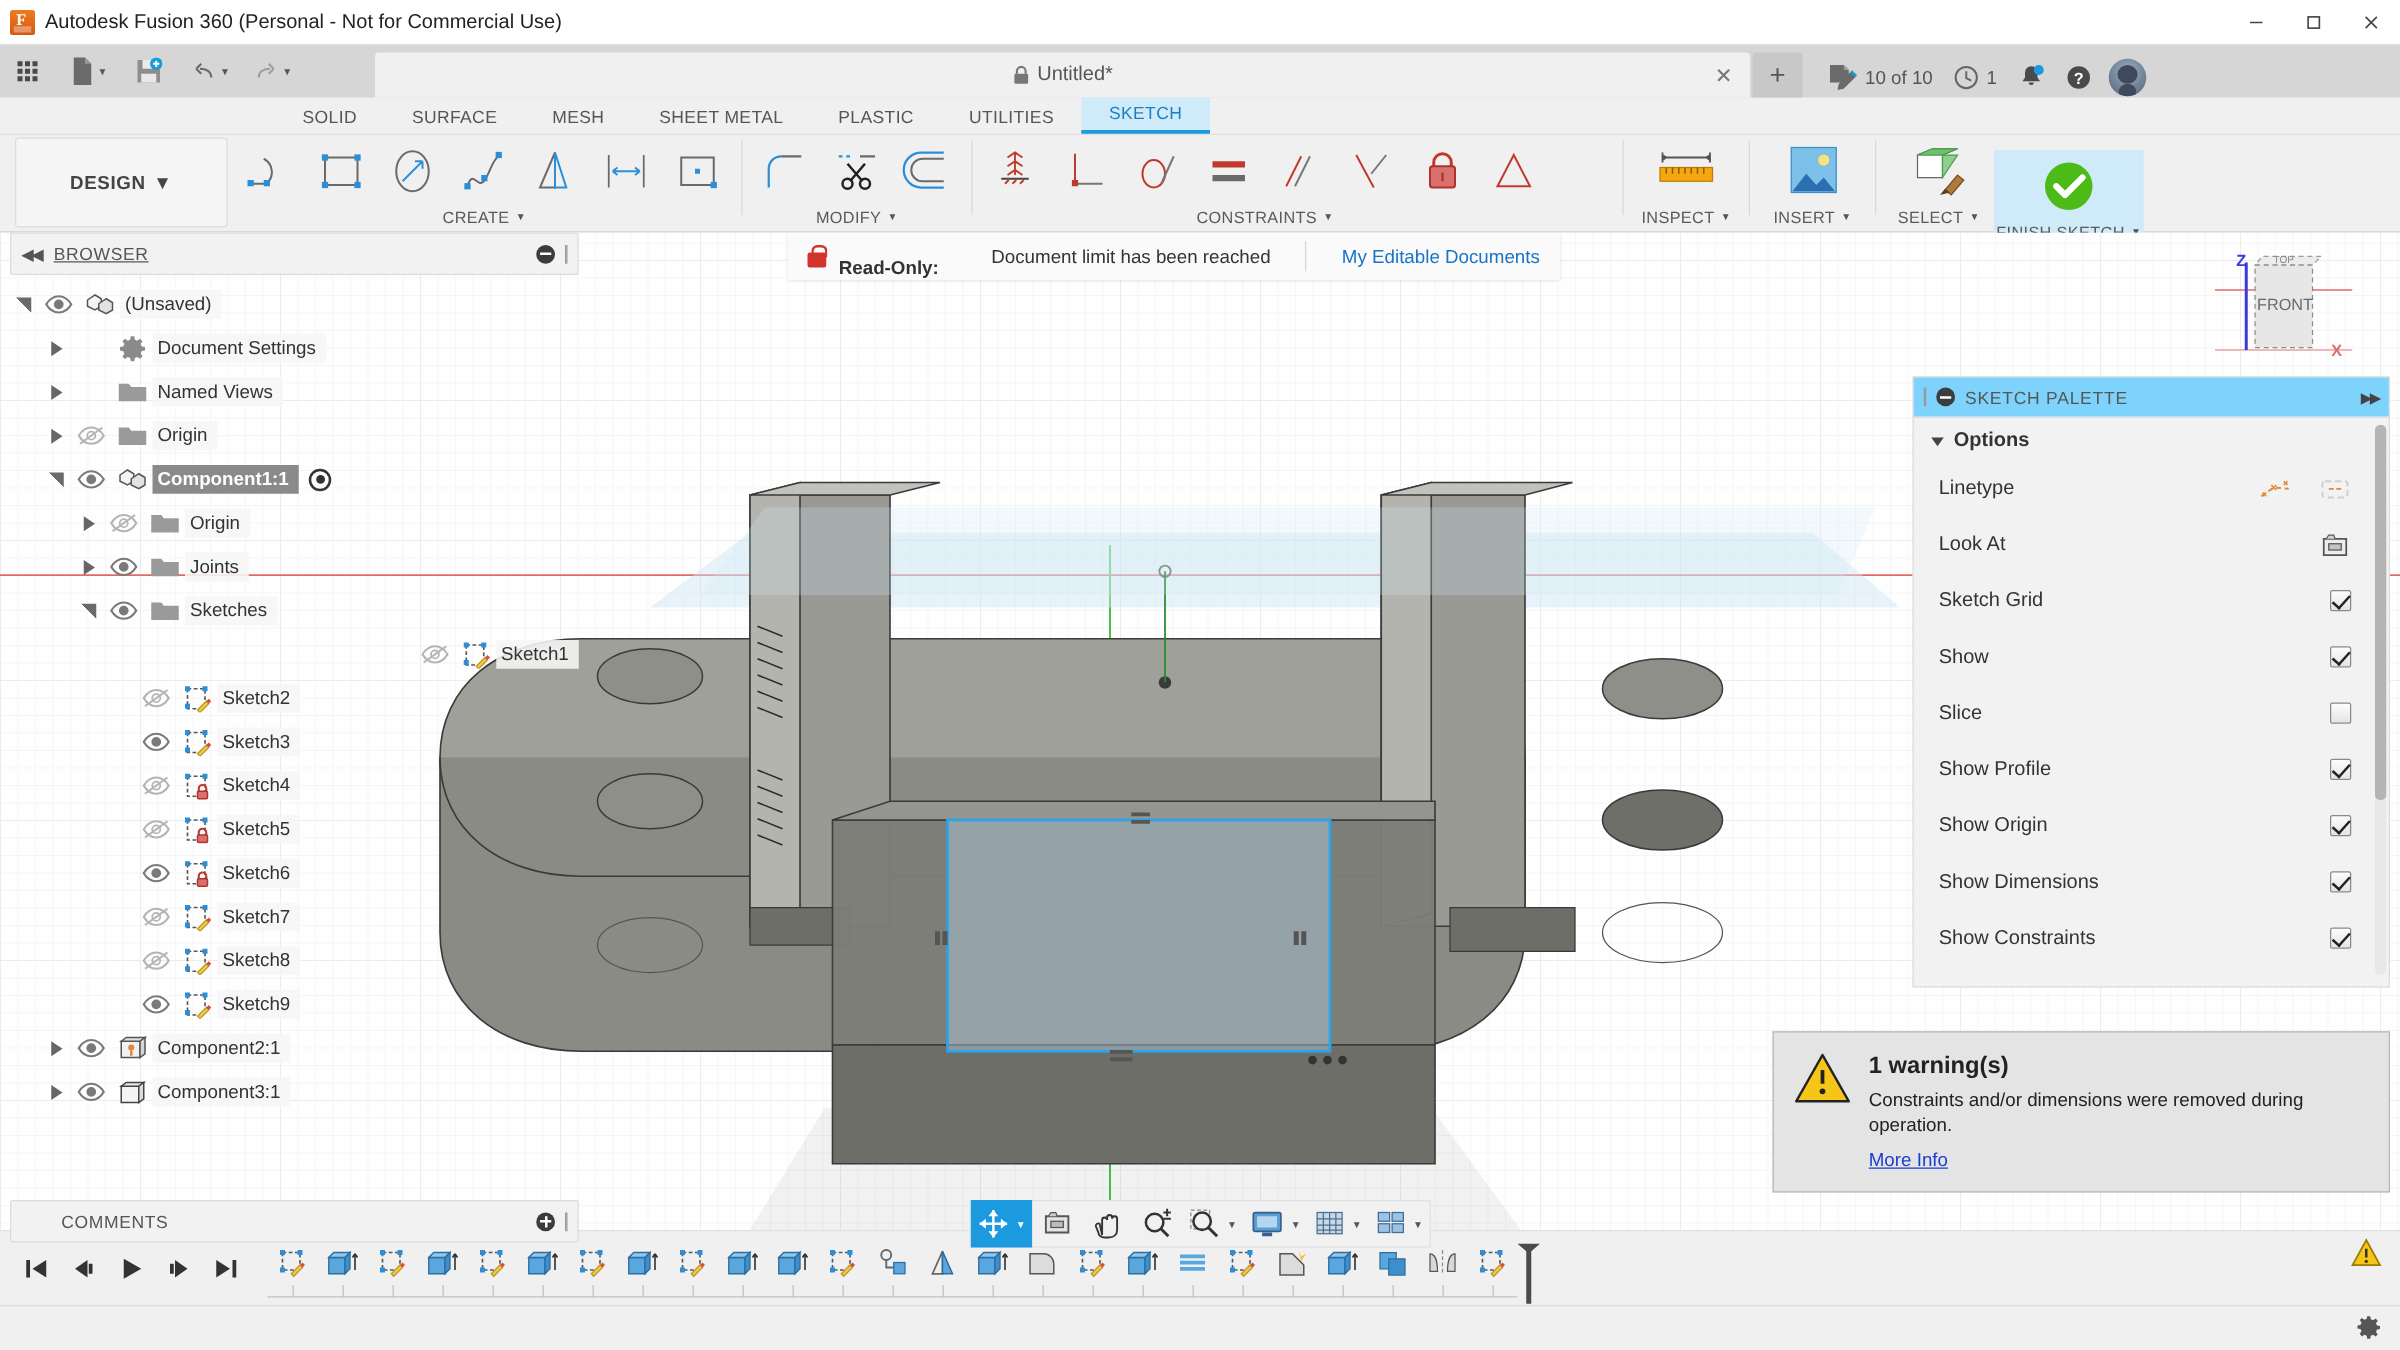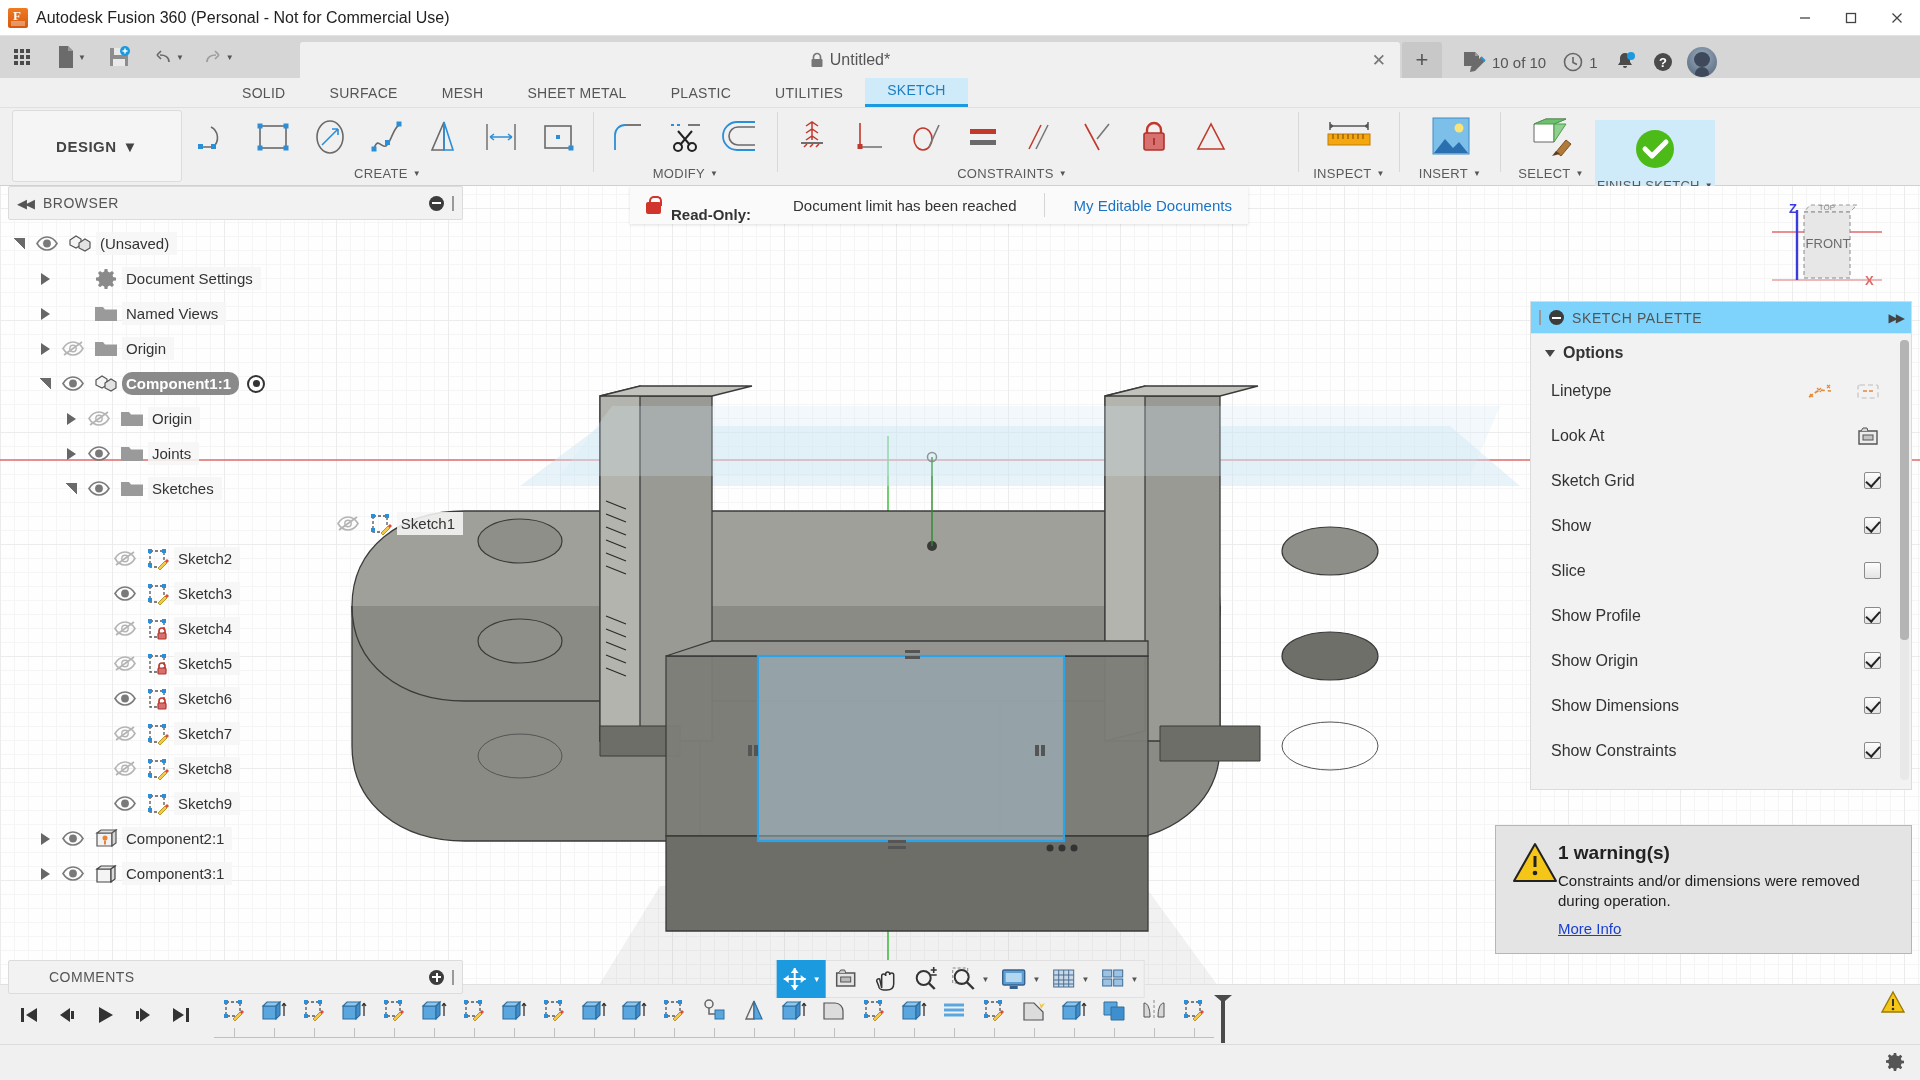--- a/index.html
+++ b/index.html
@@ -122,33 +122,33 @@
   }
   
   #browser{
     position:absolute; left:8px; top:0px; width:455px; z-index:20;
   }
   #browser-header{
     height:34px;background:#f2f2f2;border:1px solid #dcdcdc;border-radius:2px;
     display:flex;align-items:center;padding:0 8px;
   }
   #browser-header .collapse{color:#555;font-size:13px;margin-right:10px;cursor:pointer;letter-spacing:-2px;}
-  #browser-header .ttl{font-size:14px;color:#555;letter-spacing:.5px;}
+  #browser-header .ttl{font-size:14px;color:#555;letter-spacing:.5px;text-decoration:underline;}
   #browser-header .right{margin-left:auto;display:flex;align-items:center;gap:8px;}
   .circ-minus{
     width:15px;height:15px;border-radius:50%;background:#3c3c3c;position:relative;cursor:pointer;
   }
   .circ-minus::after{content:"";position:absolute;left:3px;top:6.5px;width:9px;height:2px;background:#fff;}
   .grip{width:2px;height:15px;border-left:1px solid #999;border-right:1px solid #999;cursor:col-resize;}
   #tree{ margin-top:6px; font-size:15px; }
   .trow{
     display:flex;align-items:center;height:35px;cursor:pointer;position:relative;
   }
   .trow .tlabel{ background:rgba(246,246,246,0.88); padding:3px 8px 3px 4px; color:#333;}
-  .trow.selected .tlabel{ background:#8a8a8a; color:#fff; font-weight:bold;border-radius:10px;}
+  .trow.selected .tlabel{ background:#8a8a8a; color:#fff; font-weight:bold;}
   .tri{ width:22px; height:35px; display:flex;align-items:center;justify-content:center; }
   .tri i{
     width:0;height:0;border-left:9px solid #666;border-top:6px solid transparent;
     border-bottom:6px solid transparent; display:block;
   }
   .tri.open i{ border:none; width:12px;height:12px; background:linear-gradient(to bottom left,#6a6a6a 50%, transparent 50%);}
   .eye{ width:34px;height:35px;display:flex;align-items:center;justify-content:center;}
   .ficon{ width:32px;height:35px;display:flex;align-items:center;justify-content:center;}
   .badge-dot{
     width:18px;height:18px;border-radius:50%;border:2px solid #333;margin-left:8px;
@@ -213,23 +213,23 @@
   .cbx.on::after{
     content:"";position:absolute;left:4px;top:0px;width:6px;height:12px;
     border:solid #222;border-width:0 2px 2px 0;transform:rotate(42deg);
   }
   #pscroll{
     position:absolute;right:2px;top:6px;width:9px;height:440px;background:#e8e8e8;border-radius:4px;
   }
   #pscroll i{position:absolute;left:0;top:0;width:9px;height:300px;background:#b4b4b4;border-radius:4px;display:block;}
   
   #warning{
-    position:absolute; right:8px; bottom:66px; width:417px;
+    position:absolute; right:8px; bottom:66px; width:494px;
     background:#e4e4e4;border:1px solid #b6b6b6; padding:16px 18px 16px 16px;
-    display:flex; z-index:30;
+    display:flex; gap:14px; z-index:30;
   }
   #warn-tri{ width:46px;height:42px;position:relative;flex:0 0 auto;}
   #warn-tri svg{position:absolute;left:0;top:0;}
   #warning .wtitle{font-size:19px;font-weight:bold;color:#222;margin-bottom:7px;}
   #warning .wbody{font-size:15px;color:#222;line-height:1.35;margin-bottom:9px;}
   #warning .wlink{font-size:15px;color:#1a3fd0;text-decoration:underline;cursor:pointer;}
   
   #navbar{
     position:absolute; left:50%; transform:translateX(-50%); bottom:22px;
     height:38px; background:#f1f1f1; display:flex; align-items:center; z-index:25;

